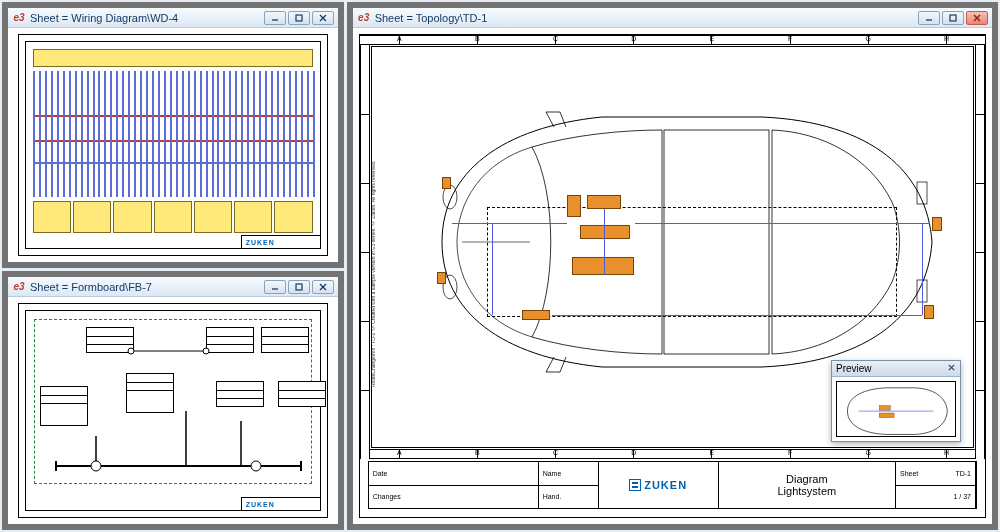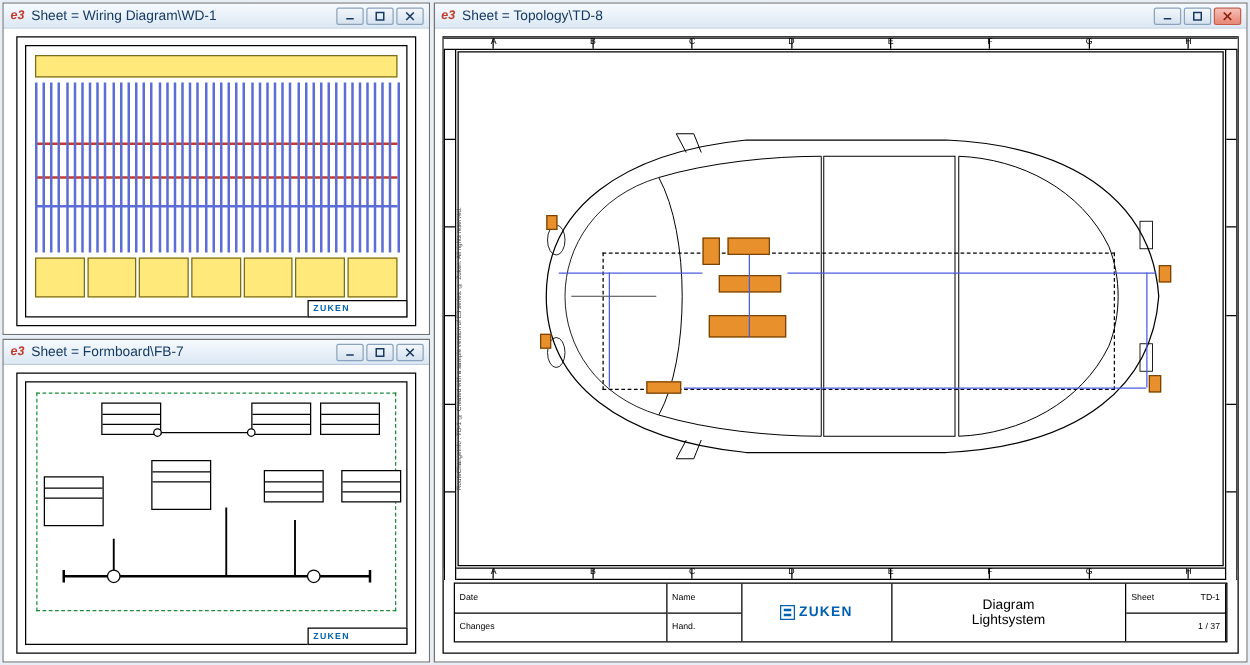--- a/index.html
+++ b/index.html
@@ -1,20 +1,20 @@
 <!DOCTYPE html>
 <html><head>
 <meta charset="utf-8">
 <style>
   * { box-sizing: border-box; margin: 0; padding: 0; }
   html, body { width: 1000px; height: 532px; overflow: hidden; font-family: "Segoe UI", Tahoma, sans-serif; font-size: 11px; background: #e8eef5; }
   .app { display: flex; width: 1000px; height: 532px; gap: 3px; padding: 2px; }
   .left-col { display: flex; flex-direction: column; width: 342px; gap: 3px; }
   .right-col { width: 652px; }
-  .window { border: 1px solid #737373; background: #fff; display: flex; flex-direction: column; height: 100%; }
+  .window { border: 6px solid #737373; background: #fff; display: flex; flex-direction: column; height: 100%; }
   .titlebar { height: 20px; background: linear-gradient(#f6fafe, #dce8f4); border-bottom: 1px solid #b9cbdd; display: flex; align-items: center; padding: 0 4px; gap: 4px; }
   .titlebar .app-icon { width: 14px; height: 14px; display: flex; align-items: center; justify-content: center; font-weight: bold; color: #c63a2a; font-style: italic; font-size: 10px; }
   .titlebar .title { flex: 1; color: #163b63; white-space: nowrap; overflow: hidden; }
   .win-controls { display: flex; gap: 2px; }
   .win-btn { width: 22px; height: 14px; border: 1px solid #8aa3bd; background: linear-gradient(#f3f7fb,#d6e2ef); border-radius: 2px; display: flex; align-items: center; justify-content: center; cursor: pointer; }
   .win-btn.close-red { background: linear-gradient(#f6c1b8,#e88574); border-color: #c95b48; }
   .win-btn svg { width: 10px; height: 10px; }
   .canvas { flex: 1; position: relative; overflow: hidden; background: #fff; }
   .sheet-frame { position: absolute; border: 1px solid #000; background: #fff; }
   .sheet-frame .inner { position: absolute; inset: 6px; border: 1px solid #000; }
@@ -60,21 +60,21 @@
 </style>
 </head>
 <body>
 
 <div class="app">
   <div class="left-col">
 
     <div class="window" style="height:266px">
       <div class="titlebar">
         <span class="app-icon">e3</span>
-        <span class="title">Sheet = Wiring Diagram\WD-1</span>
+        <span class="title">Sheet = Wiring Diagram\WD-4</span>
         <div class="win-controls">
           <div class="win-btn">
               <svg viewBox="0 0 10 10">
                 <line x1="2" y1="7" x2="8" y2="7" stroke="#163b63" stroke-width="1.3"></line>
               </svg>
             </div>
           <div class="win-btn">
               <svg viewBox="0 0 10 10">
                 <rect x="2" y="2" width="6" height="6" fill="none" stroke="#163b63" stroke-width="1.2"></rect>
               </svg>
@@ -215,21 +215,21 @@
           </div>
         </div>
       </div>
     </div>
   </div>
 
   <div class="right-col">
     <div class="window" style="height:100%">
       <div class="titlebar">
         <span class="app-icon">e3</span>
-        <span class="title">Sheet = Topology\TD-8</span>
+        <span class="title">Sheet = Topology\TD-1</span>
         <div class="win-controls">
           <div class="win-btn">
               <svg viewBox="0 0 10 10">
                 <line x1="2" y1="7" x2="8" y2="7" stroke="#163b63" stroke-width="1.3"></line>
               </svg>
             </div>
           <div class="win-btn">
               <svg viewBox="0 0 10 10">
                 <rect x="2" y="2" width="6" height="6" fill="none" stroke="#163b63" stroke-width="1.2"></rect>
               </svg>
@@ -356,20 +356,42 @@
             <div class="topo-component" style="left:70px; top:130px; width:9px; height:12px;"></div>
             <div class="topo-component" style="left:65px; top:225px; width:9px; height:12px;"></div>
 
             <div class="topo-wire" style="left:80px; top:176px; width:115px; height:1px;"></div>
             <div class="topo-wire" style="left:180px; top:268px; width:370px; height:1px;"></div>
             <div class="topo-wire" style="left:263px; top:176px; width:295px; height:1px;"></div>
             <div class="topo-wire" style="left:550px; top:176px; width:1px; height:92px;"></div>
             <div class="topo-wire" style="left:120px; top:176px; width:1px; height:92px;"></div>
             <div class="topo-wire" style="left:232px; top:162px; width:1px; height:66px;"></div>
 
+            <div class="preview-window" style="right:12px; bottom:5px; width:130px; height:82px;">
+              <div class="preview-title">
+                <span>Preview</span>
+                <span class="spacer"></span>
+                <span style="cursor:pointer;">
+                  <svg width="9" height="9" viewBox="0 0 10 10">
+                      <line x1="2" y1="2" x2="8" y2="8" stroke="#2b4763" stroke-width="1.3"></line>
+                      <line x1="8" y1="2" x2="2" y2="8" stroke="#2b4763" stroke-width="1.3"></line>
+                    </svg>
+                </span>
+              </div>
+              <div class="preview-body">
+                <div style="position:absolute; inset:4px; border:1px solid #000;">
+                  <svg style="position:absolute; inset:3px;" viewBox="0 0 120 56">
+                    <path d="M8 28 C8 12 26 4 50 3 L80 3 C102 4 114 14 115 28 C114 42 102 52 80 53 L50 53 C26 52 8 44 8 28 Z" fill="none" stroke="#000" stroke-width="0.7"></path>
+                    <rect x="42" y="22" width="12" height="5" fill="#e8902c" stroke="#7a4307" stroke-width="0.4"></rect>
+                    <rect x="42" y="30" width="16" height="5" fill="#e8902c" stroke="#7a4307" stroke-width="0.4"></rect>
+                    <line x1="20" y1="28" x2="100" y2="28" stroke="#4a5de0" stroke-width="0.7"></line>
+                  </svg>
+                </div>
+              </div>
+            </div>
           </div>
 
           <div class="topo-title-strip">
             <div style="width:170px;">
               <div class="cell">
                   <span>Date</span>
                 </div>
               <div class="cell">
                   <span>Changes</span>
                 </div>

